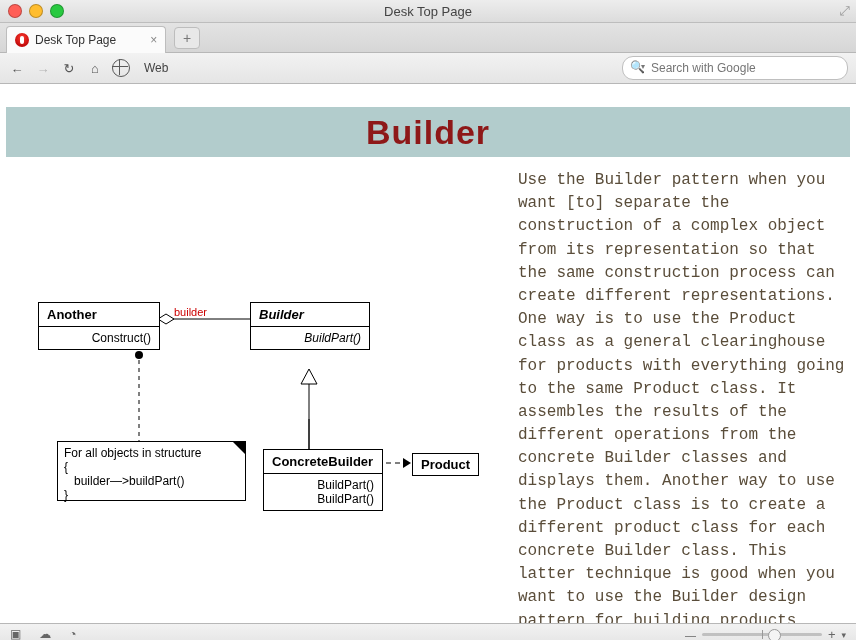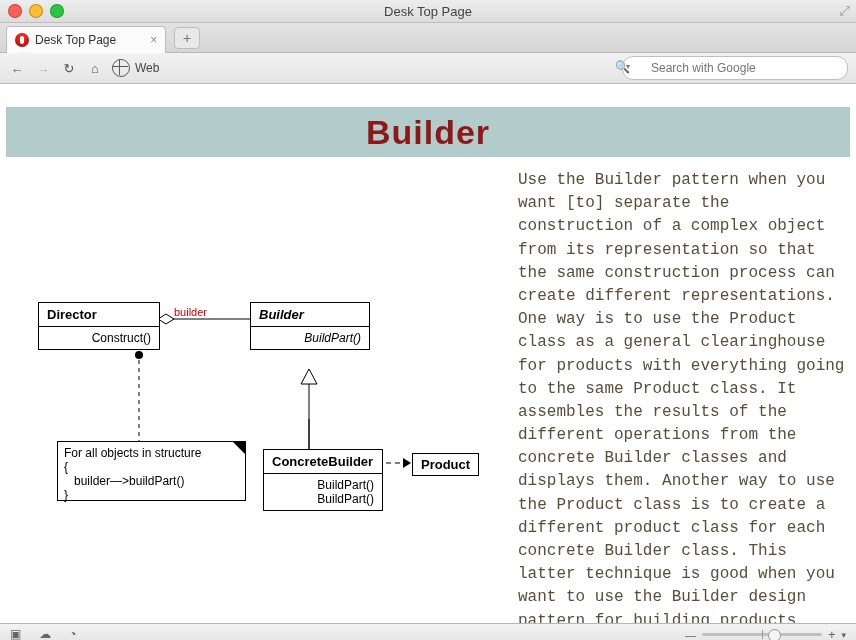--- a/index.html
+++ b/index.html
@@ -15,29 +15,29 @@
   
   .tabstrip { height: 29px; background: linear-gradient(#e3e3e3, #d6d6d6); border-bottom: 1px solid #b7b7b7; display: flex; align-items: flex-end; }
   .tab { height: 26px; background: #fbfbfb; border: 1px solid #bdbdbd; border-bottom: none; border-radius: 4px 4px 0 0; margin-left: 6px; margin-bottom: -1px; padding: 0 8px; display: flex; align-items: center; font-size: 12px; color: #333; gap: 6px; }
   .opera-icon { width: 14px; height: 14px; background: radial-gradient(circle at 50% 35%, #ff3b30 0%, #c20a0a 70%); border-radius: 50%; position: relative; }
   .opera-icon::after { content: ""; position: absolute; left: 5px; top: 3px; width: 4px; height: 8px; background: #fff; border-radius: 2px; }
   .tab .x { color: #888; font-size: 12px; margin-left: 28px; }
   .newtab { width: 24px; height: 20px; border: 1px solid #bdbdbd; border-radius: 4px; margin-left: 8px; margin-bottom: 3px; display: flex; align-items: center; justify-content: center; color: #777; background: #e8e8e8; font-size: 14px; }
   
   .toolbar { height: 30px; background: linear-gradient(#f2f2f2, #e5e5e5); border-bottom: 1px solid #b7b7b7; display: flex; align-items: center; padding: 0 8px; gap: 8px; font-size: 13px; color: #555; }
   .toolbar .ico { width: 18px; text-align: center; color: #555; }
-  .addr-wrap { flex: 1; display: flex; align-items: center; gap: 5px; }
+  .addr-wrap { flex: 1; display: flex; align-items: center; gap: 14px; }
   .globe { width: 16px; height: 16px; border: 1.5px solid #5a5a5a; border-radius: 50%; position: relative; display: inline-block; }
   .globe::before { content: ""; position: absolute; left: 6px; top: -1px; width: 1px; height: 16px; background: #5a5a5a; }
   .globe::after { content: ""; position: absolute; top: 6px; left: -1px; height: 1px; width: 16px; background: #5a5a5a; }
   .web-label { font-size: 12px; color: #444; }
   .addr { flex: 1; height: 22px; border: 1px solid #bfbfbf; border-radius: 4px; background: #fff; font-size: 12px; padding: 0 24px 0 6px; color: #333; position: relative; }
   .addr-wr { position: relative; flex: 1; display: flex; }
   .go { position: absolute; right: 6px; top: 3px; color: #666; font-size: 12px; }
-  .search { width: 190px; height: 22px; border: 1px solid #bfbfbf; border-radius: 11px; background: #fff; font-size: 12px; padding: 0 6px 0 28px; color: #555; margin-left: 15px; }
+  .search { width: 190px; height: 22px; border: 1px solid #bfbfbf; border-radius: 11px; background: #fff; font-size: 12px; padding: 0 6px 0 28px; color: #555; }
   .search-wr { position: relative; }
   .search-wr .mag { position: absolute; left: 8px; top: 4px; color: #777; font-size: 12px; }
   .search-wr .dd { position: absolute; left: 19px; top: 6px; color: #777; font-size: 8px; }
   
   .viewport { height: 539px; overflow: hidden; background: #fff; position: relative; }
   .banner { margin: 23px 6px 0 6px; height: 50px; background: #b2cccc; display: flex; align-items: center; justify-content: center; }
   .banner h1 { margin: 0; font-family: Impact, "Arial Black", sans-serif; letter-spacing: 1px; font-size: 34px; color: #8e1818; }
   .content { display: flex; padding: 12px 6px 0 6px; gap: 12px; }
   .diagram { flex: 0 0 500px; height: 440px; position: relative; }
   .desc { flex: 1; font-family: Liberation Mono, monospace; font-size: 16px; line-height: 1.45; color: #5a4d3a; padding-right: 4px; }
@@ -113,21 +113,21 @@
         <line x1="303" y1="215" x2="303" y2="280" stroke="#000"></line>
 
         <line x1="362" y1="294" x2="405" y2="294" stroke="#000" stroke-dasharray="5,4"></line>
         <polygon points="405,294 397,289 397,299" fill="#000"></polygon>
 
         <circle cx="133" cy="186" r="4" fill="#000"></circle>
         <line x1="133" y1="191" x2="133" y2="272" stroke="#000" stroke-dasharray="4,4"></line>
       </svg>
 
       <div class="cls" style="left:32px; top:133px; width:120px">
-        <div class="hdr">Director</div>
+        <div class="hdr">Another</div>
         <div class="m">Construct()</div>
       </div>
 
       <div class="cls" style="left:244px; top:133px; width:118px">
         <div class="hdr italic">Builder</div>
         <div class="m italic">BuildPart()</div>
       </div>
 
       <div class="cls" style="left:257px; top:280px; width:118px">
         <div class="hdr">ConcreteBuilder</div>

